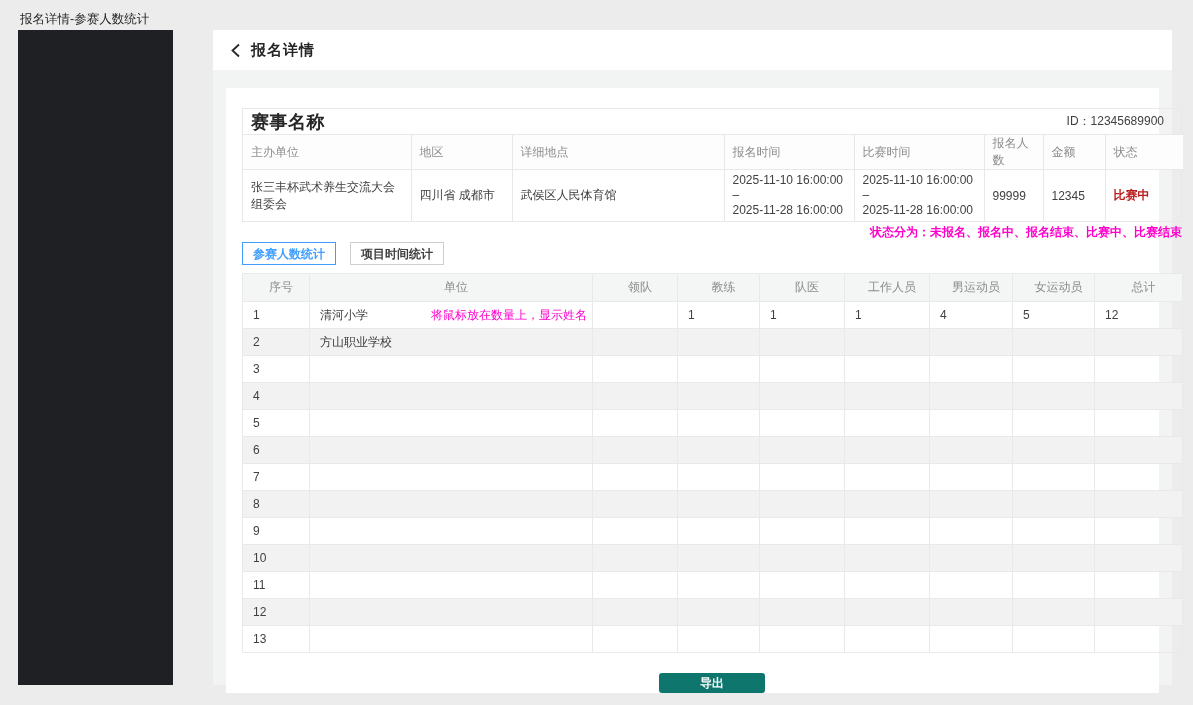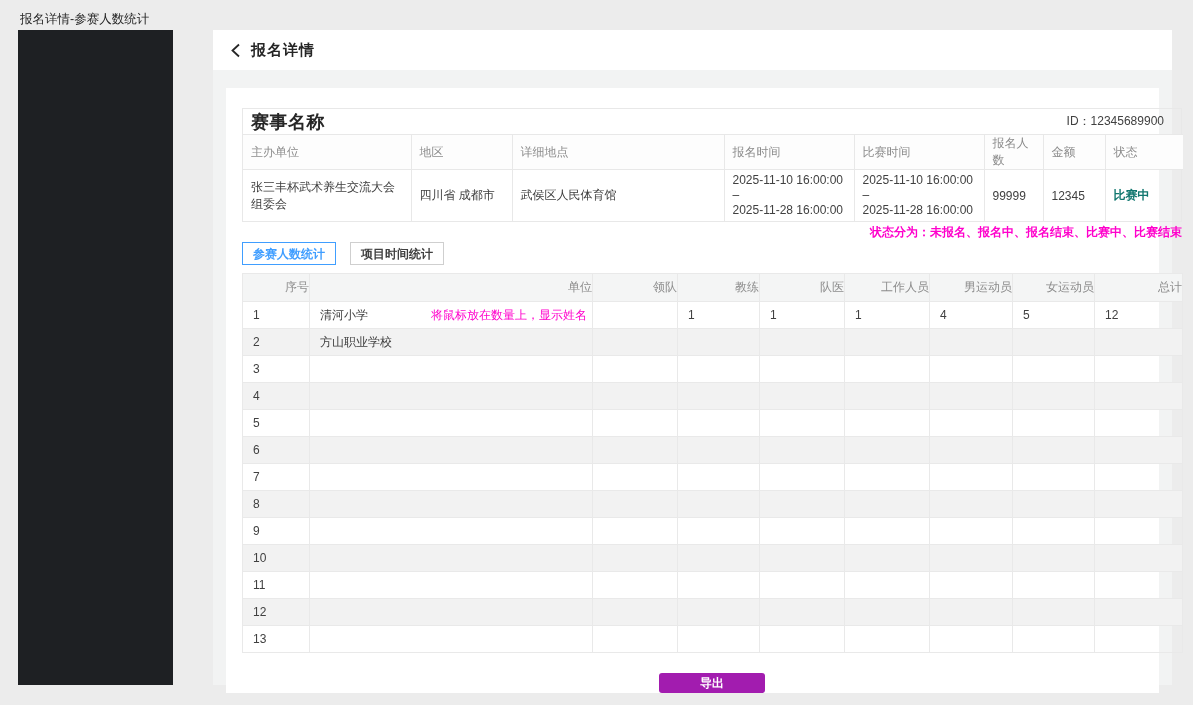--- a/index.html
+++ b/index.html
@@ -34,48 +34,48 @@
     padding:0 4px 0 8px; border-top:1px solid #e8e8e8; border-right:1px solid #e8e8e8;
     background:#fdfdfd;
   }
   .event-table th:last-child, .event-table td:last-child { border-right:none; }
   .event-table td {
     height:36px; font-size:12px; color:#404040; padding:3px 4px 3px 8px;
     border-top:1px solid #e8e8e8; border-right:1px solid #e8e8e8;
     vertical-align:middle;
   }
   td.time-cell { white-space:pre-line; line-height:15px; }
-  td.status-cell { color:#0f766e; font-weight:bold; }
+  td.status-cell { color:#b91c1c; font-weight:bold; }
 
   .status-note { width:940px; text-align:right; color:#ff00cc; font-weight:bold; font-size:12px; margin-top:3px; height:14px; line-height:14px; }
 
   .tabs { display:flex; gap:14px; margin-top:3px; }
   .tab {
     height:23px; line-height:20px; padding:0 10px; min-width:80px; text-align:center;
     border:1px solid #cfcfcf; border-radius:0; background:#fff; color:#404040;
     font-size:12px; font-weight:bold; cursor:pointer;
   }
   .tab.active { border-color:#409eff; color:#409eff; }
 
   
   .stats-table { margin-top:8px; width:940px; border-collapse:collapse; table-layout:fixed; }
   .stats-table th {
     background:#f4f5f5; height:28px; font-weight:normal; font-size:12px; color:#8c8c8c;
-    text-align:right; padding-left:10px; border:1px solid #e9e9e9;
+    text-align:center; padding-left:10px; border:1px solid #e9e9e9;
   }
   .stats-table td {
     height:27px; font-size:12px; color:#404040; padding-left:10px;
     border:1px solid #e9e9e9; overflow:hidden; white-space:nowrap;
   }
   .stats-table tr.alt td { background:#f2f2f2; }
   .cell-note { float:right; color:#ff00cc; font-weight:normal; padding-right:5px; }
 
   .export-row { width:940px; display:flex; justify-content:center; margin-top:20px; }
   .export-btn {
-    width:106px; height:20px; background:#a21caf; border:none; border-radius:3px;
+    width:106px; height:20px; background:#0f766e; border:none; border-radius:3px;
     color:#ffffff; font-size:12px; font-weight:bold; line-height:20px; text-align:center; cursor:pointer;
     font-family:inherit;
   }
 </style>
 </head>
 <body>
 
 <div class="window-title">报名详情-参赛人数统计</div>
 
 <div class="app-frame">

